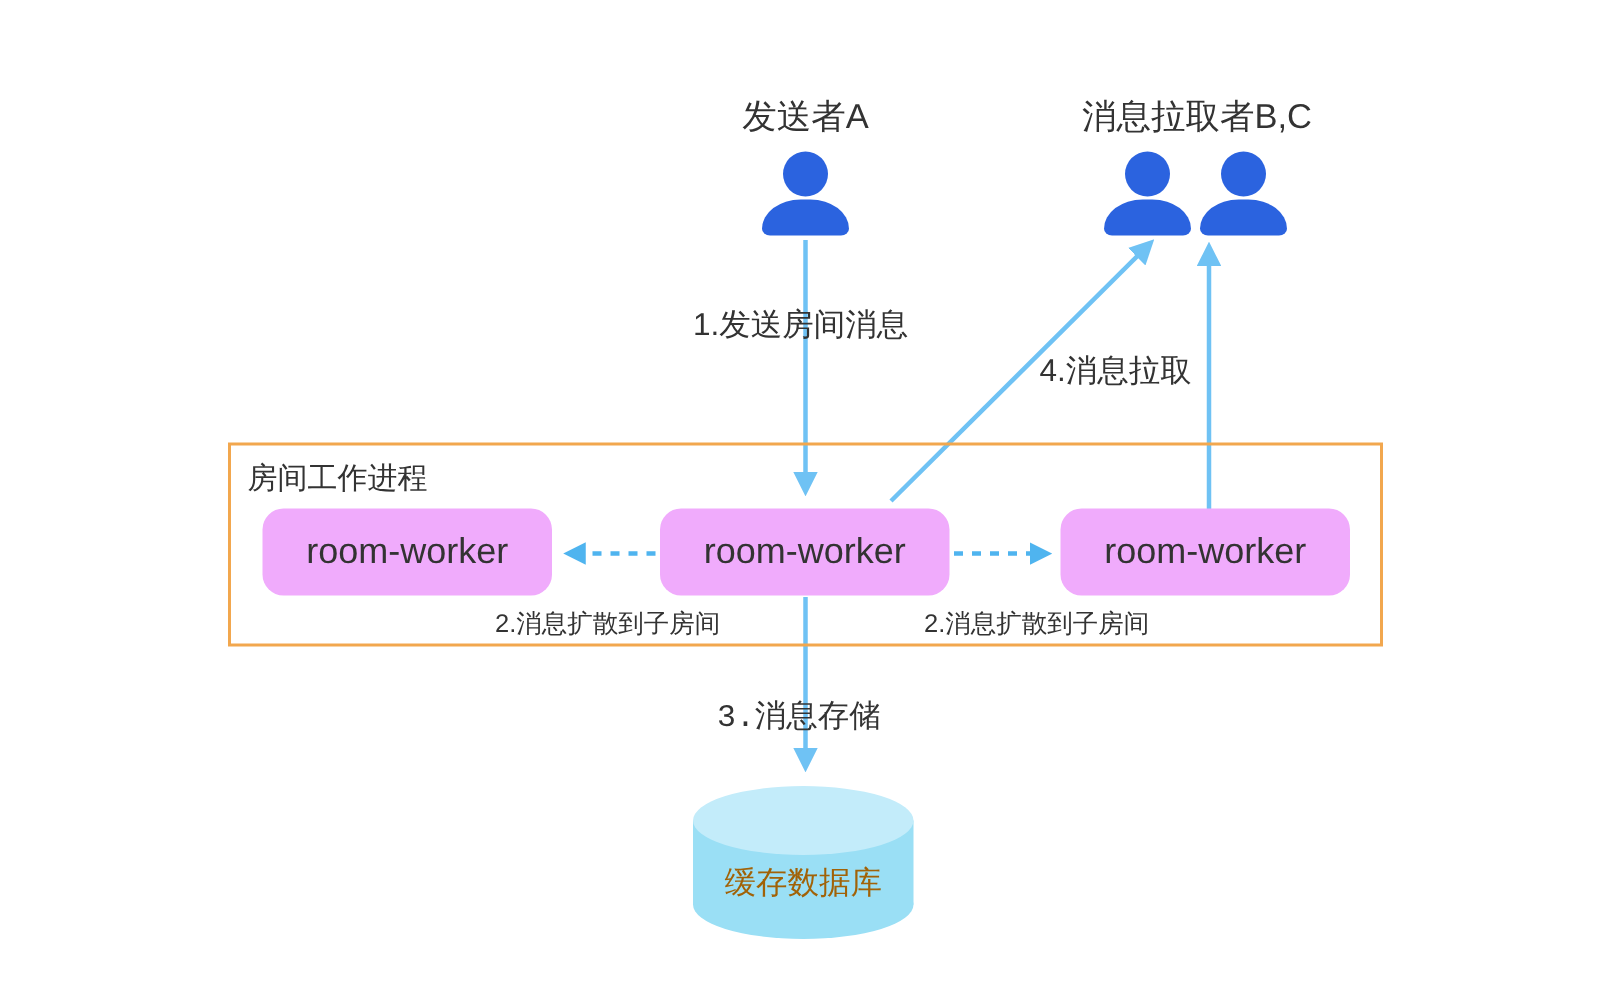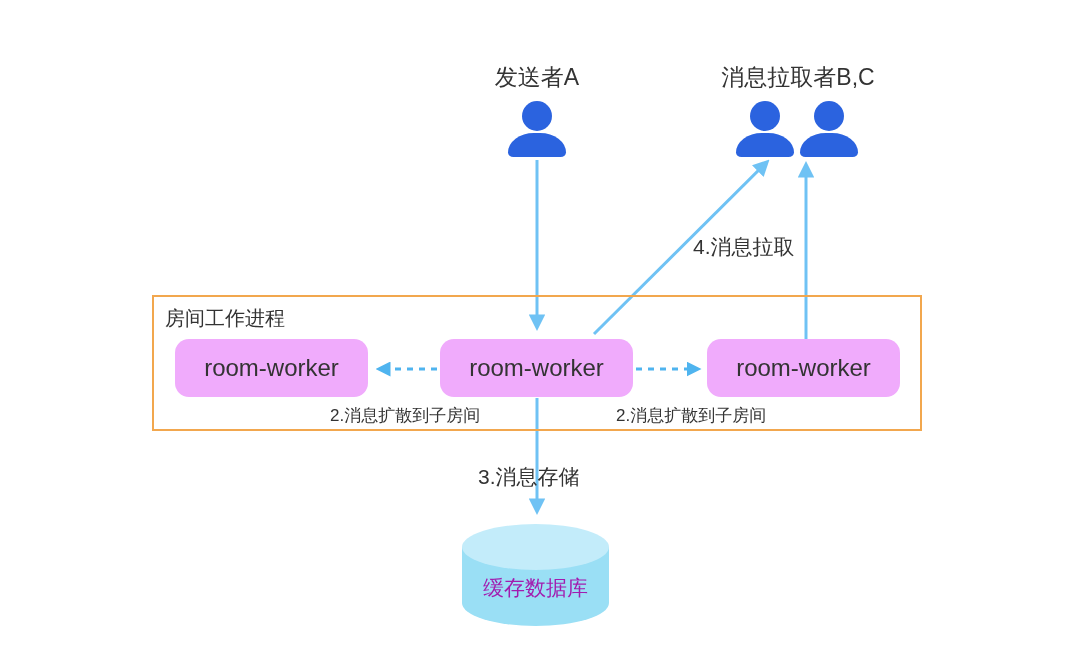--- a/index.html
+++ b/index.html
@@ -37,21 +37,21 @@
     background: #2B63DF;
     border-radius: 29px 29px 6px 6px / 22px 22px 5px 5px;
   }
   #sender-person   { left: 508px; top: 101px; }
   #puller-person-b { left: 736px; top: 101px; }
   #puller-person-c { left: 800px; top: 101px; }
 
   
   #step1-label { left: 462px; top: 202px; font-size: 21px; }
   #step4-label { left: 693px; top: 233px; font-size: 21px; }
-  #step3-label { left: 478px; top: 463px; font-size: 21px; }
+  #step3-label { left: 478px; top: 463px; font-size: 21px; font-family: Liberation Mono, monospace; }
   .step2-label { font-size: 17px; text-align: right; }
   #step2-left-label  { left: 330px; top: 404px; }
   #step2-right-label { left: 616px; top: 404px; }
 
   
   #process-group {
     position: absolute;
     left: 152px; top: 295px;
     width: 770px; height: 136px;
     border: 2px solid #F2A74E;
@@ -102,21 +102,21 @@
     position: absolute; left: 0; top: 0;
     width: 147px; height: 46px;
     border-radius: 50%;
     background: #C3ECFA;
   }
   #database .cyl-label {
     position: absolute; left: 0; top: 50px;
     width: 147px;
     text-align: center;
     font-size: 21px;
-    color: #a21caf;
+    color: #a16207;
     white-space: nowrap;
   }
 
   
   #arrows {
     position: absolute; left: 0; top: 0;
     width: 1080px; height: 671px;
     pointer-events: none;
   }
 </style>
@@ -157,20 +157,21 @@
   </div>
   <div class="person" id="puller-person-b">
     <div class="head"></div>
     <div class="shoulders"></div>
   </div>
   <div class="person" id="puller-person-c">
     <div class="head"></div>
     <div class="shoulders"></div>
   </div>
 
+  <div class="lbl" id="step1-label">1.发送房间消息</div>
   <div class="lbl" id="step4-label">4.消息拉取</div>
   <div class="lbl step2-label" id="step2-left-label">2.消息扩散到子房间</div>
   <div class="lbl step2-label" id="step2-right-label">2.消息扩散到子房间</div>
   <div class="lbl" id="step3-label">3.消息存储</div>
 
   <div id="process-group">
     <div id="process-group-label">房间工作进程</div>
   </div>
 
   <div class="worker" id="worker-left">room-worker</div>

